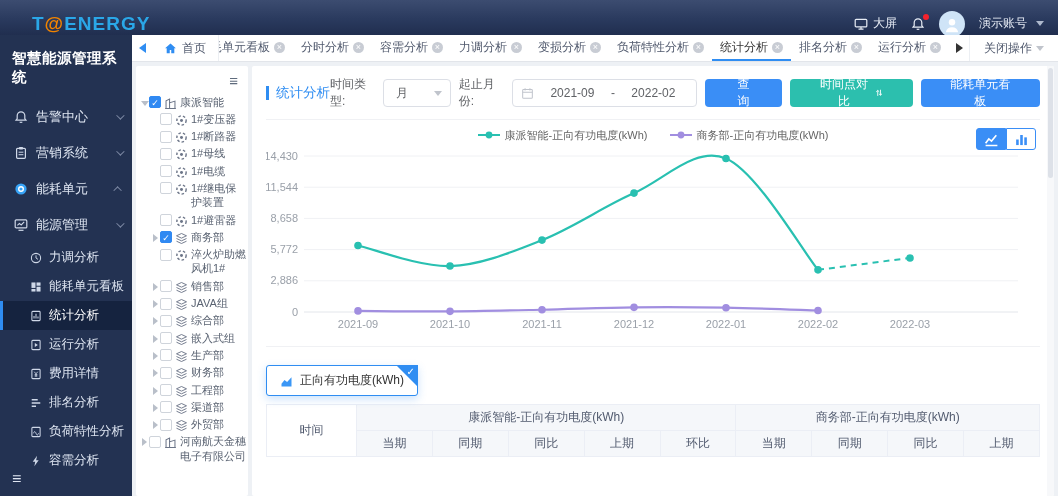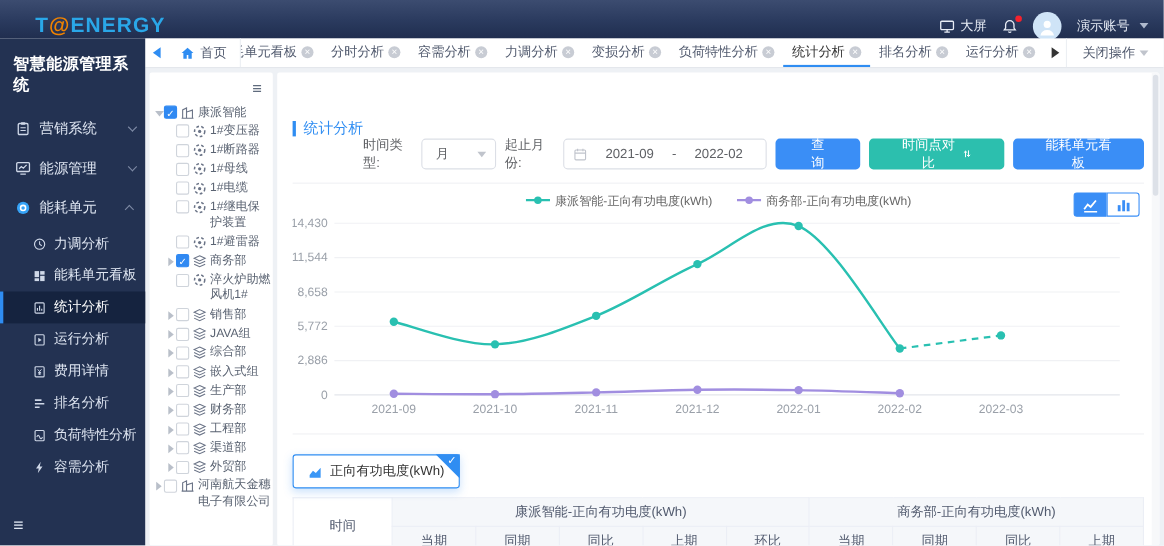--- a/index.html
+++ b/index.html
@@ -67,21 +67,21 @@
   .tree-item.lvl1 { padding-left:11px; }
 
   
   .main-panel { flex:1; background:#fff; border-radius:2px; padding:0 14px; position:relative; overflow:hidden; min-width:0; }
   .v-scrollbar { position:absolute; right:0; top:0; bottom:0; width:7px; background:#f7f8fa; }
   .v-thumb { width:5px; margin:2px auto 0; height:110px; border-radius:3px; background:#dde1e8; }
 
   .toolbar { display:flex; align-items:center; padding:10px 0 9px; border-bottom:1px solid #f0f1f4; }
   .page-title { display:flex; align-items:center; gap:7px; font-size:13.5px; color:#2f8df2; flex-shrink:0; }
   .tbar { width:3px; height:14px; background:#2f8df2; display:inline-block; }
-  .toolbar-controls { margin-left:auto; display:flex; align-items:center; gap:8px;margin-top:47px; }
+  .toolbar-controls { margin-left:auto; display:flex; align-items:center; gap:8px; }
   .ctl-label { font-size:12px; color:#606266; }
   .select { width:74px; height:28px; border:1px solid #dcdfe6; border-radius:4px; display:flex; align-items:center; padding:0 8px 0 12px; font-size:12px; color:#606266; cursor:pointer; }
   .select .caret { margin-left:auto; }
   .date-range { width:208px; height:28px; border:1px solid #dcdfe6; border-radius:4px; display:flex; align-items:center; gap:4px; padding:0 8px; font-size:12px; color:#606266; cursor:text; }
   .date-range .ticon { width:13px; height:13px; }
   .date-range .dv { flex:1; text-align:center; }
   .btn { border:none; border-radius:4px; height:28px; padding:0 28px; font-size:12px; color:#fff; cursor:pointer; display:inline-flex; align-items:center; gap:5px; font-family:inherit; }
   .btn.blue { background:#3a8ef6; }
   .btn.teal { background:#2cbfae; }
 
@@ -147,43 +147,51 @@
     </div>
   </header>
 
   <div class="layout">
 
     <aside class="sidebar">
       <div class="sidebar-title">智慧能源管理系统</div>
       <nav id="side-menu">
           <div class="menu-item">
             <span class="micon"><svg viewBox="0 0 14 14" width="100%" height="100%">
+                <path d="M7 1.8a3.8 3.8 0 0 0-3.8 3.8v2.9L2 10.2h10l-1.2-1.7V5.6A3.8 3.8 0 0 0 7 1.8z" fill="none" stroke="#cfd8e8" stroke-width="1.2"></path>
+                <path d="M5.8 11.7a1.3 1.3 0 0 0 2.4 0" fill="none" stroke="#cfd8e8" stroke-width="1.1"></path>
+              </svg></span>
+            <span class="mlabel">告警中心</span>
+            <span class="chev down"></span>
+          </div>
+          <div class="menu-item">
+            <span class="micon"><svg viewBox="0 0 14 14" width="100%" height="100%">
                 <rect x="2.6" y="2.3" width="8.8" height="10" rx="1" fill="none" stroke="#cfd8e8" stroke-width="1.2"></rect>
                 <rect x="5" y="1.1" width="4" height="2.3" rx="0.6" fill="#cfd8e8"></rect>
                 <path d="M4.6 6.2h4.8M4.6 8.7h4.8" stroke="#cfd8e8" stroke-width="1"></path>
               </svg></span>
             <span class="mlabel">营销系统</span>
             <span class="chev down"></span>
           </div>
           <div class="menu-item">
             <span class="micon"><svg viewBox="0 0 14 14" width="100%" height="100%">
+                <circle cx="7" cy="7" r="5.6" fill="#36a3f7"></circle>
+                <circle cx="7" cy="7" r="2.3" fill="none" stroke="#fff" stroke-width="1.4"></circle>
+              </svg></span>
+            <span class="mlabel">能耗单元</span>
+            <span class="chev up"></span>
+          </div>
+          <div class="menu-item">
+            <span class="micon"><svg viewBox="0 0 14 14" width="100%" height="100%">
                 <rect x="1.2" y="1.9" width="11.6" height="8" rx="1" fill="none" stroke="#cfd8e8" stroke-width="1.2"></rect>
                 <path d="M3.4 7.4l2-2 1.8 1.5 3-3" fill="none" stroke="#cfd8e8" stroke-width="1.1"></path>
                 <path d="M4.5 12.3h5" stroke="#cfd8e8" stroke-width="1.2"></path>
               </svg></span>
             <span class="mlabel">能源管理</span>
             <span class="chev down"></span>
-          </div>
-          <div class="menu-item">
-            <span class="micon"><svg viewBox="0 0 14 14" width="100%" height="100%">
-                <circle cx="7" cy="7" r="5.6" fill="#36a3f7"></circle>
-                <circle cx="7" cy="7" r="2.3" fill="none" stroke="#fff" stroke-width="1.4"></circle>
-              </svg></span>
-            <span class="mlabel">能耗单元</span>
-            <span class="chev up"></span>
           </div>
           <div class="submenu-item">
             <span class="micon"><svg viewBox="0 0 14 14" width="100%" height="100%">
                 <circle cx="7" cy="7" r="5.4" fill="none" stroke="#cfd8e8" stroke-width="1.2"></circle>
                 <path d="M7 3.9V7l2.3 1.6" fill="none" stroke="#cfd8e8" stroke-width="1.1"></path>
               </svg></span>
             <span>力调分析</span>
           </div>
           <div class="submenu-item">
             <span class="micon"><svg viewBox="0 0 14 14" width="100%" height="100%">

